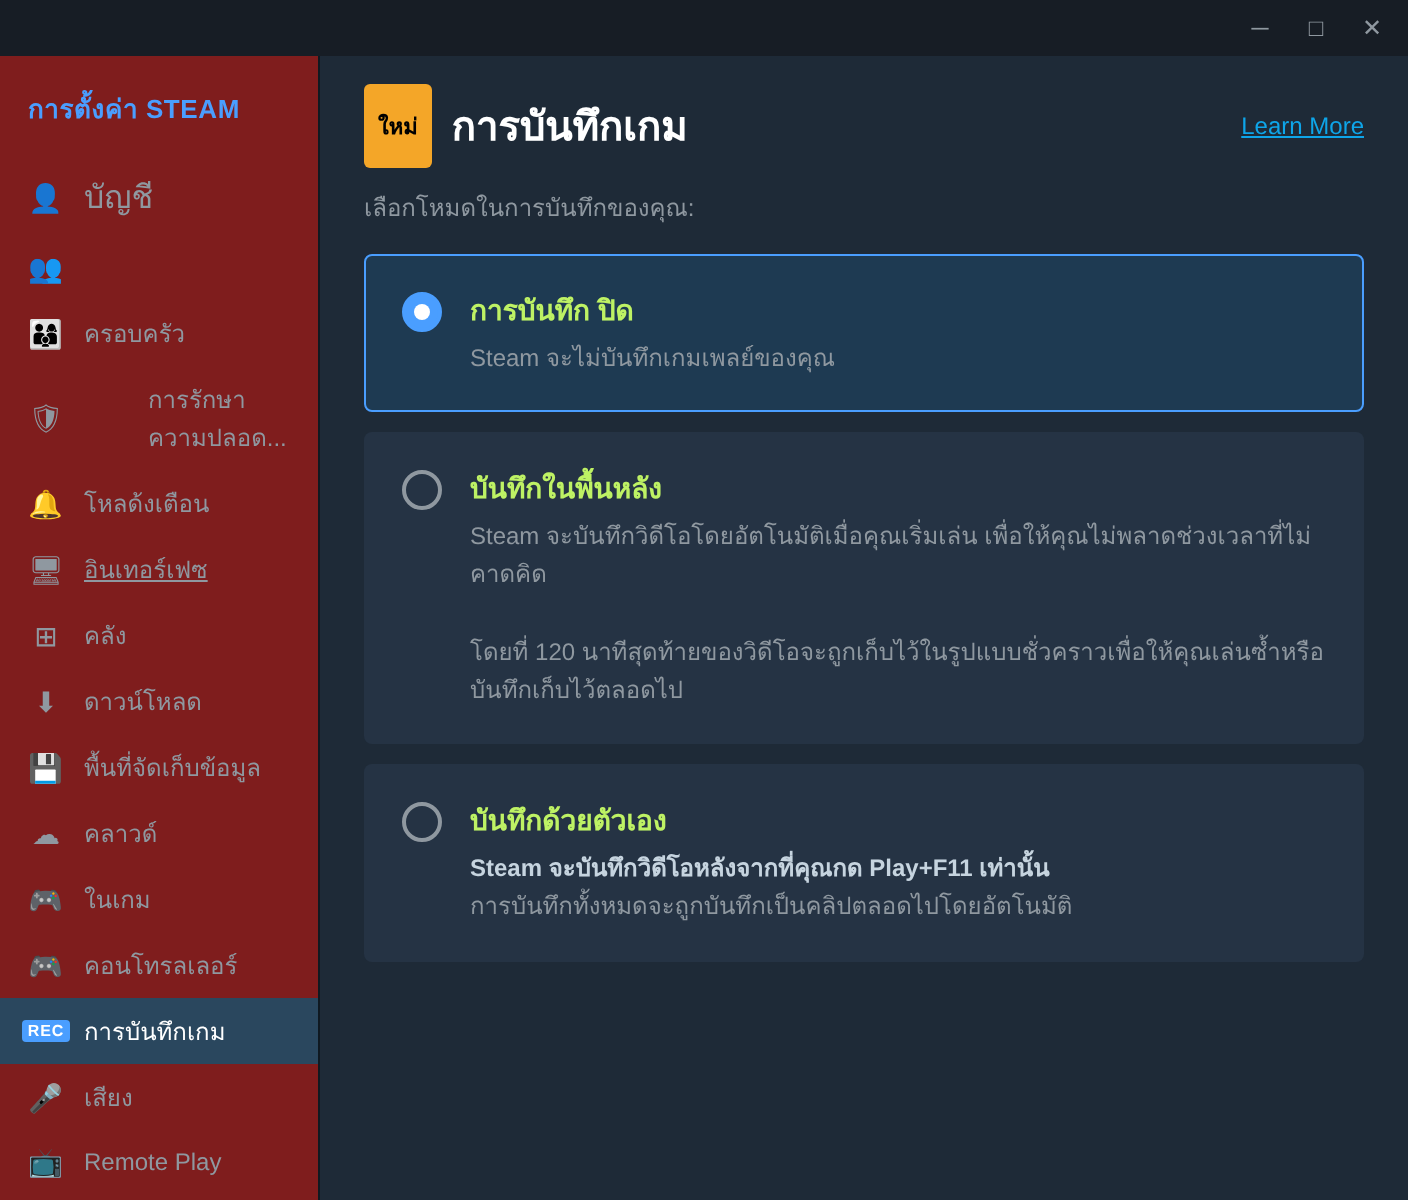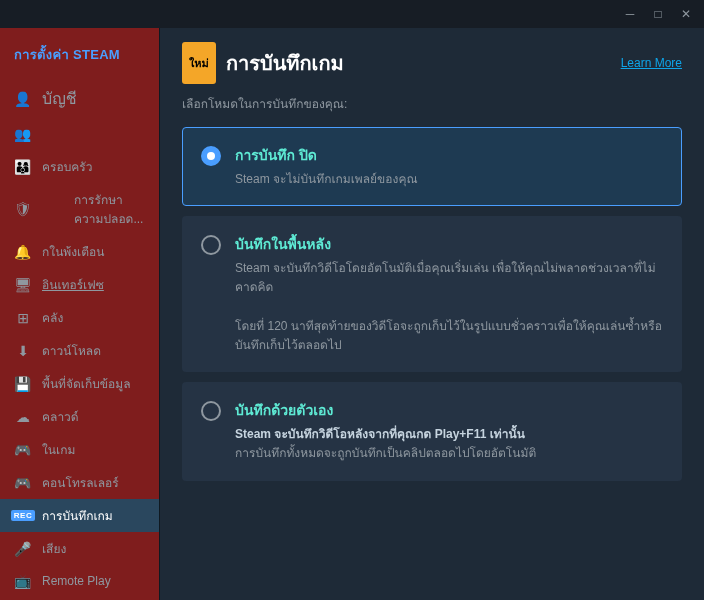--- a/index.html
+++ b/index.html
@@ -195,21 +195,21 @@
       border-radius: 50%;
       background: #fff;
     }
 
     .option-text {
       flex: 1;
     }
     .option-title {
       font-size: 14px;
       font-weight: 600;
-      color: #5eead4;
+      color: #bef264;
       margin-bottom: 4px;
     }
     .option-desc {
       font-size: 12px;
       color: #8f98a0;
       line-height: 1.6;
     }
     .option-desc b {
       color: #c6d4df;
     }
@@ -257,21 +257,21 @@
         <div class="sidebar-item">
           <span class="sidebar-icon">👨‍👩‍👦</span>
           <span style="font-size: 12px;">ครอบครัว</span>
         </div>
         <div class="sidebar-item">
           <span class="sidebar-icon">🛡</span>
           <span style="font-size: 12px; margin-left: 32px;">การรักษาความปลอด...</span>
         </div>
         <div class="sidebar-item">
           <span class="sidebar-icon">🔔</span>
-          <span style="font-size: 12px;">กในพ้งเตือน</span>
+          <span style="font-size: 12px;">โหลด้งเตือน</span>
         </div>
         <div class="sidebar-item">
           <span class="sidebar-icon">🖥</span>
           <span style="font-size: 12px; text-decoration: underline;">อินเทอร์เฟซ</span>
         </div>
         <div class="sidebar-item">
           <span class="sidebar-icon">⊞</span>
           <span style="font-size: 12px;">คลัง</span>
         </div>
         <div class="sidebar-item">

